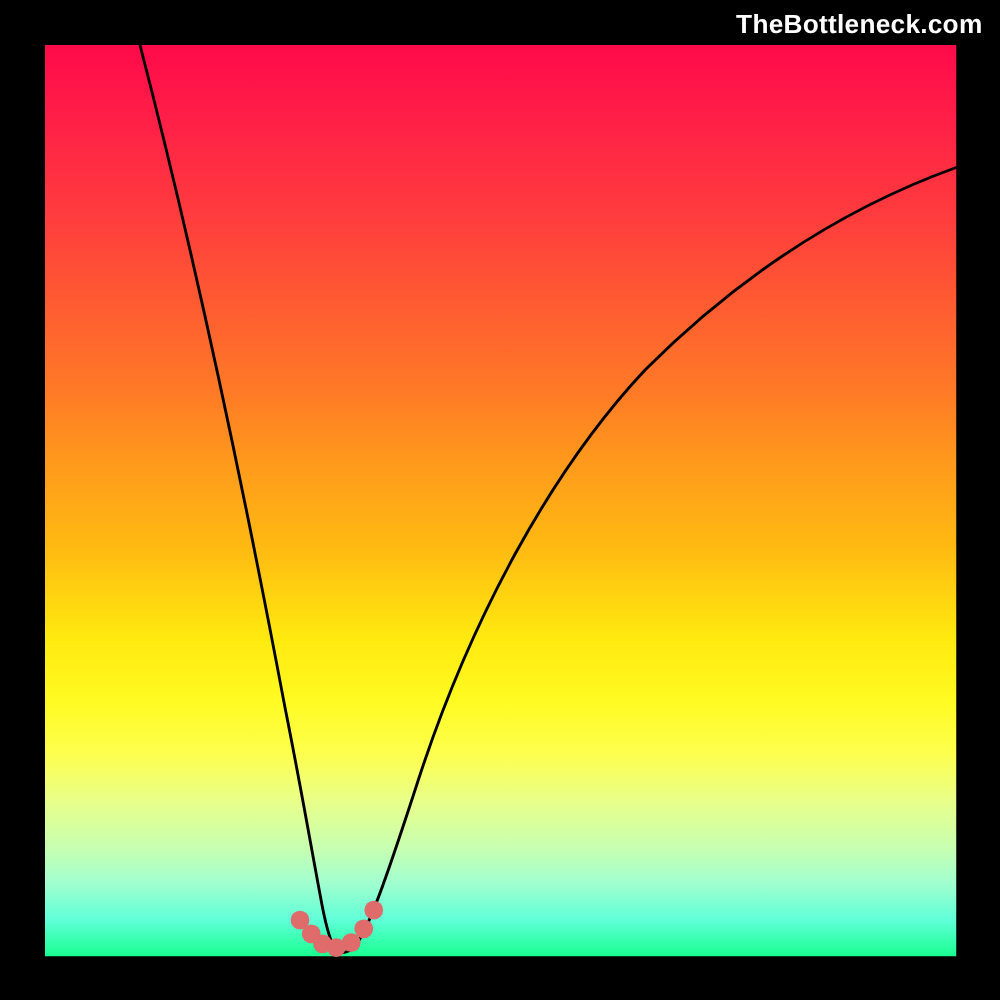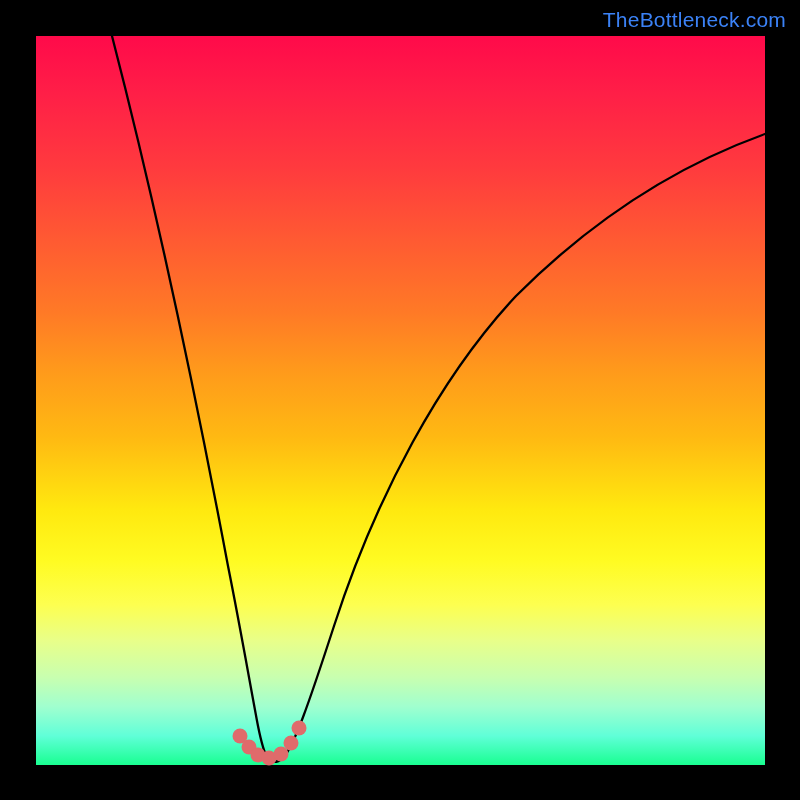--- a/index.html
+++ b/index.html
@@ -49,23 +49,23 @@
     left: 0;
     top: 0;
     width: 729px;
     height: 729px;
     overflow: visible;
   }
   .watermark {
     position: absolute;
     top: 8px;
     right: 14px;
-    color: #3b82f6;
+    color: #ffffff;
     font-size: 21px;
-    font-weight: 400;
+    font-weight: 700;
     letter-spacing: 0.2px;
     user-select: none;
   }
 </style>
 </head>
 <body>
 
 <div class="frame">
   <div class="plot">
     <svg viewBox="0 0 729 729">

